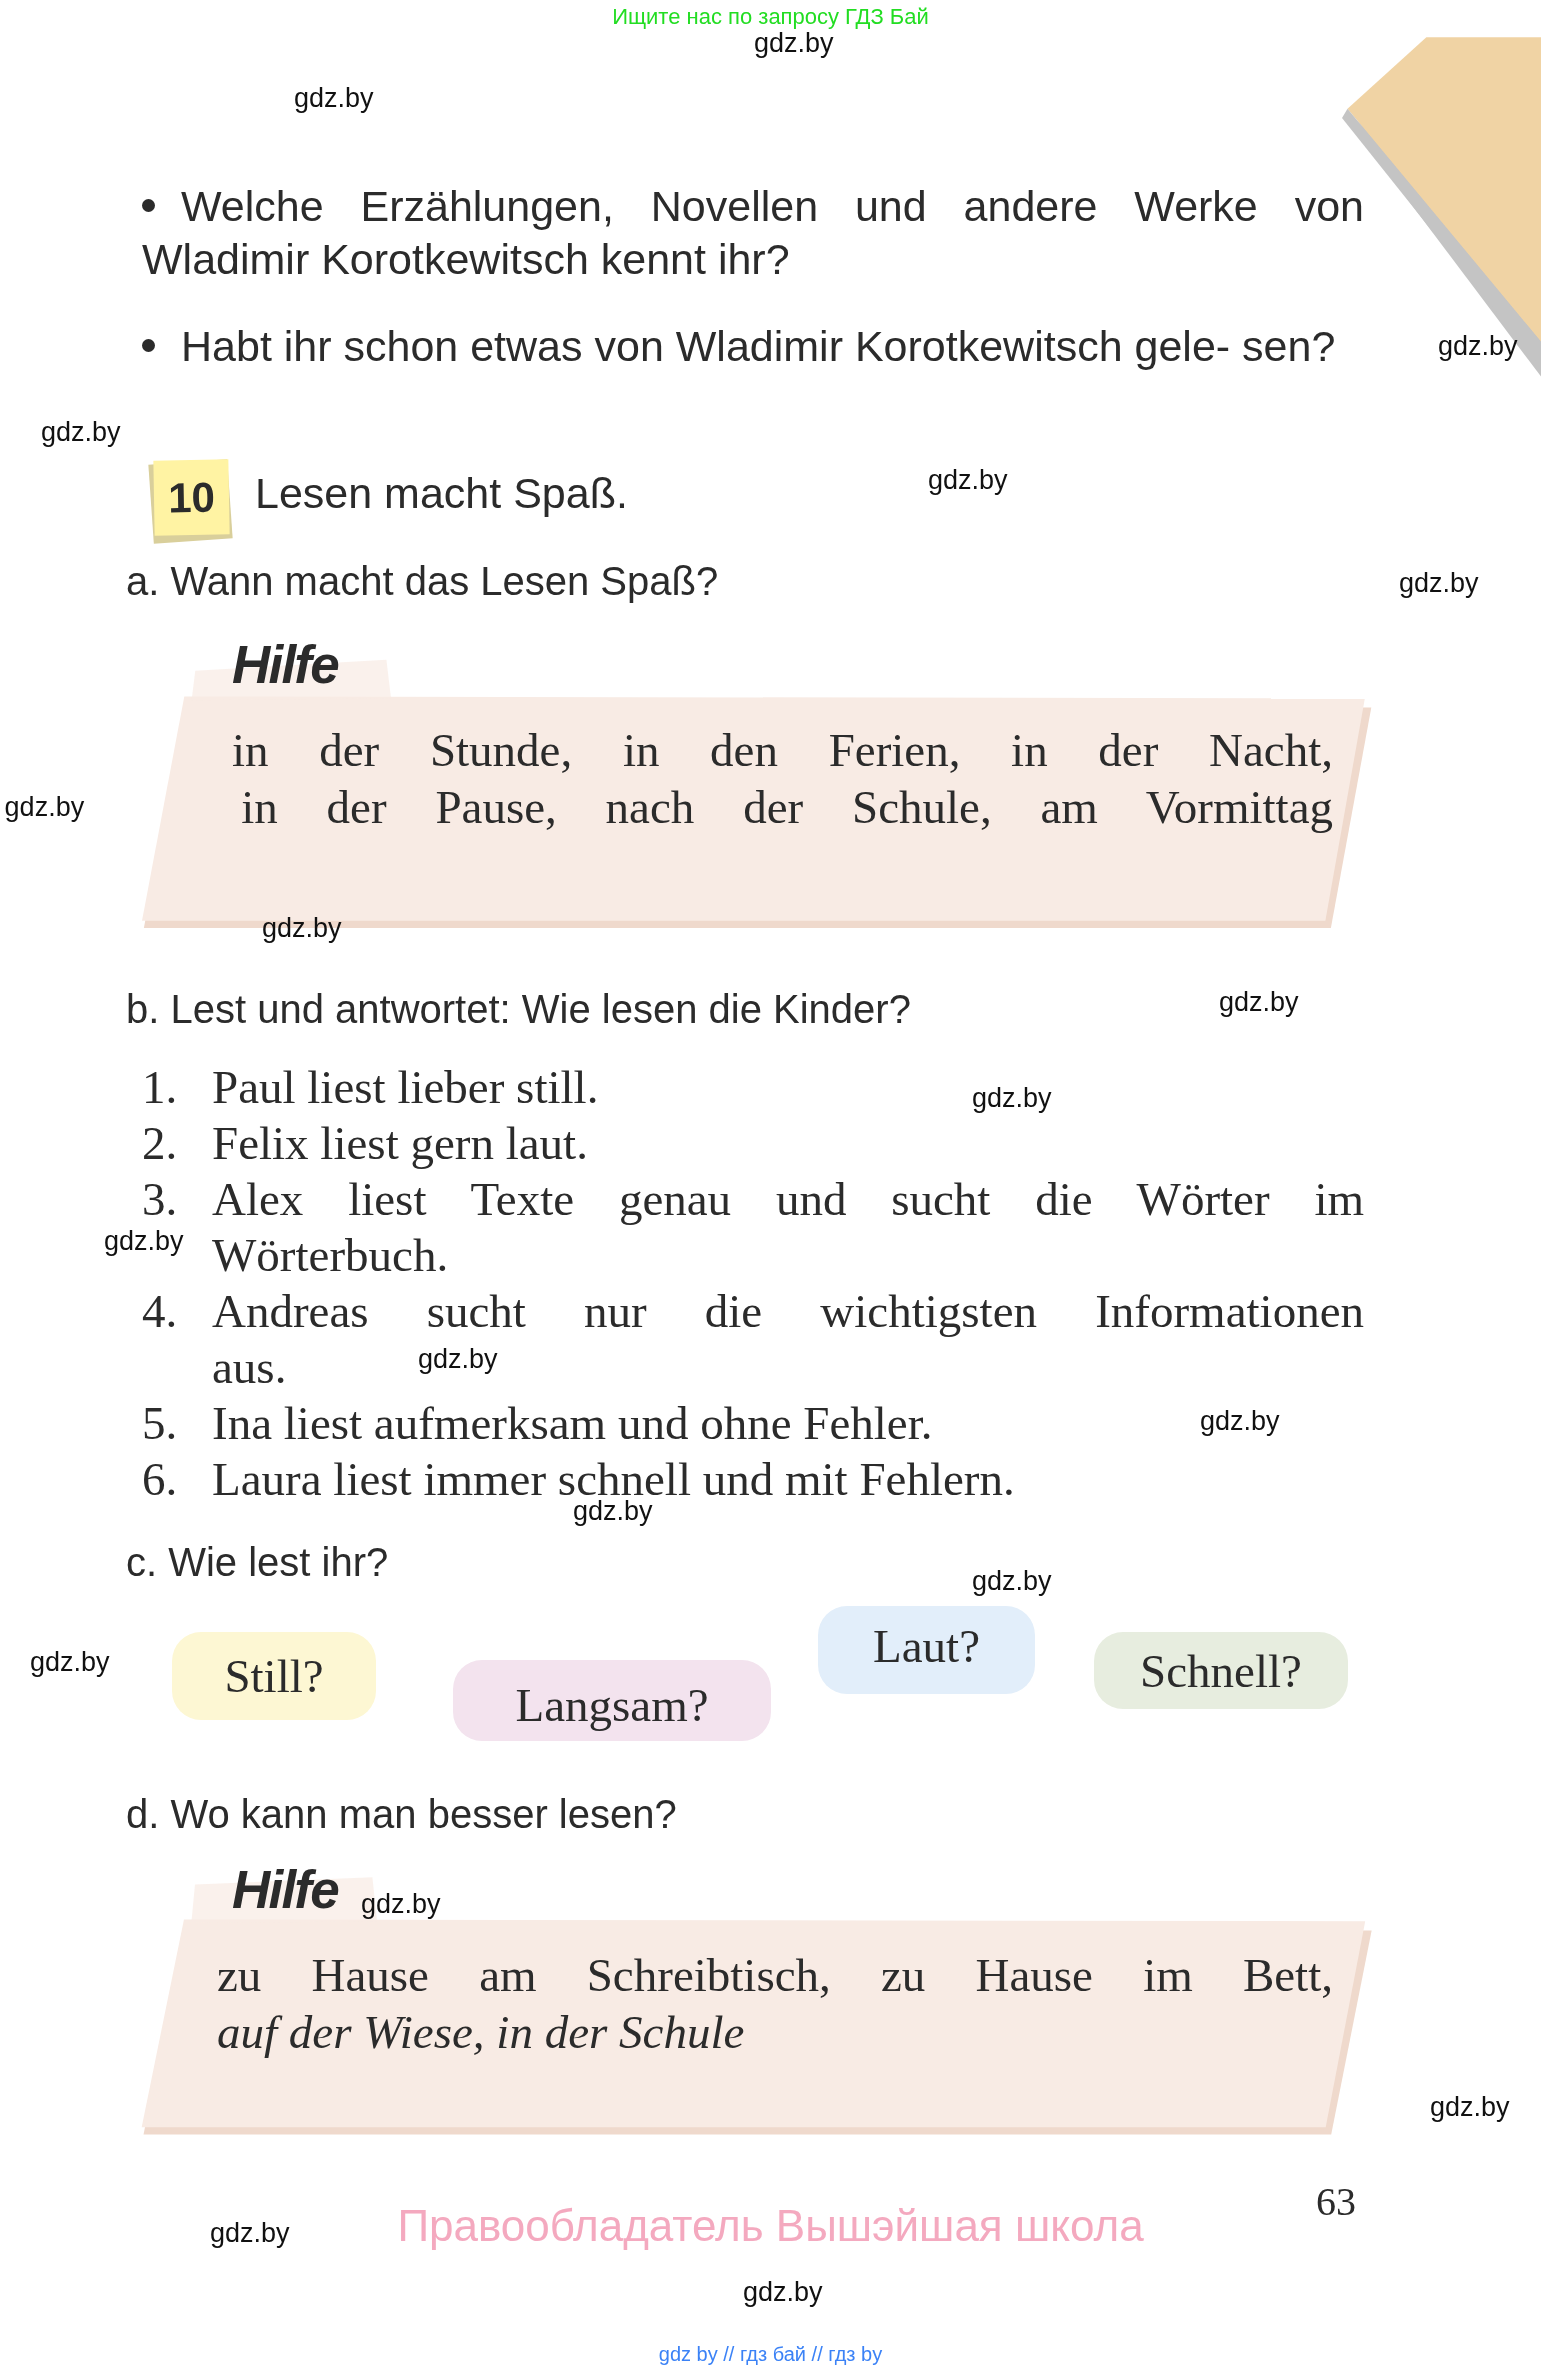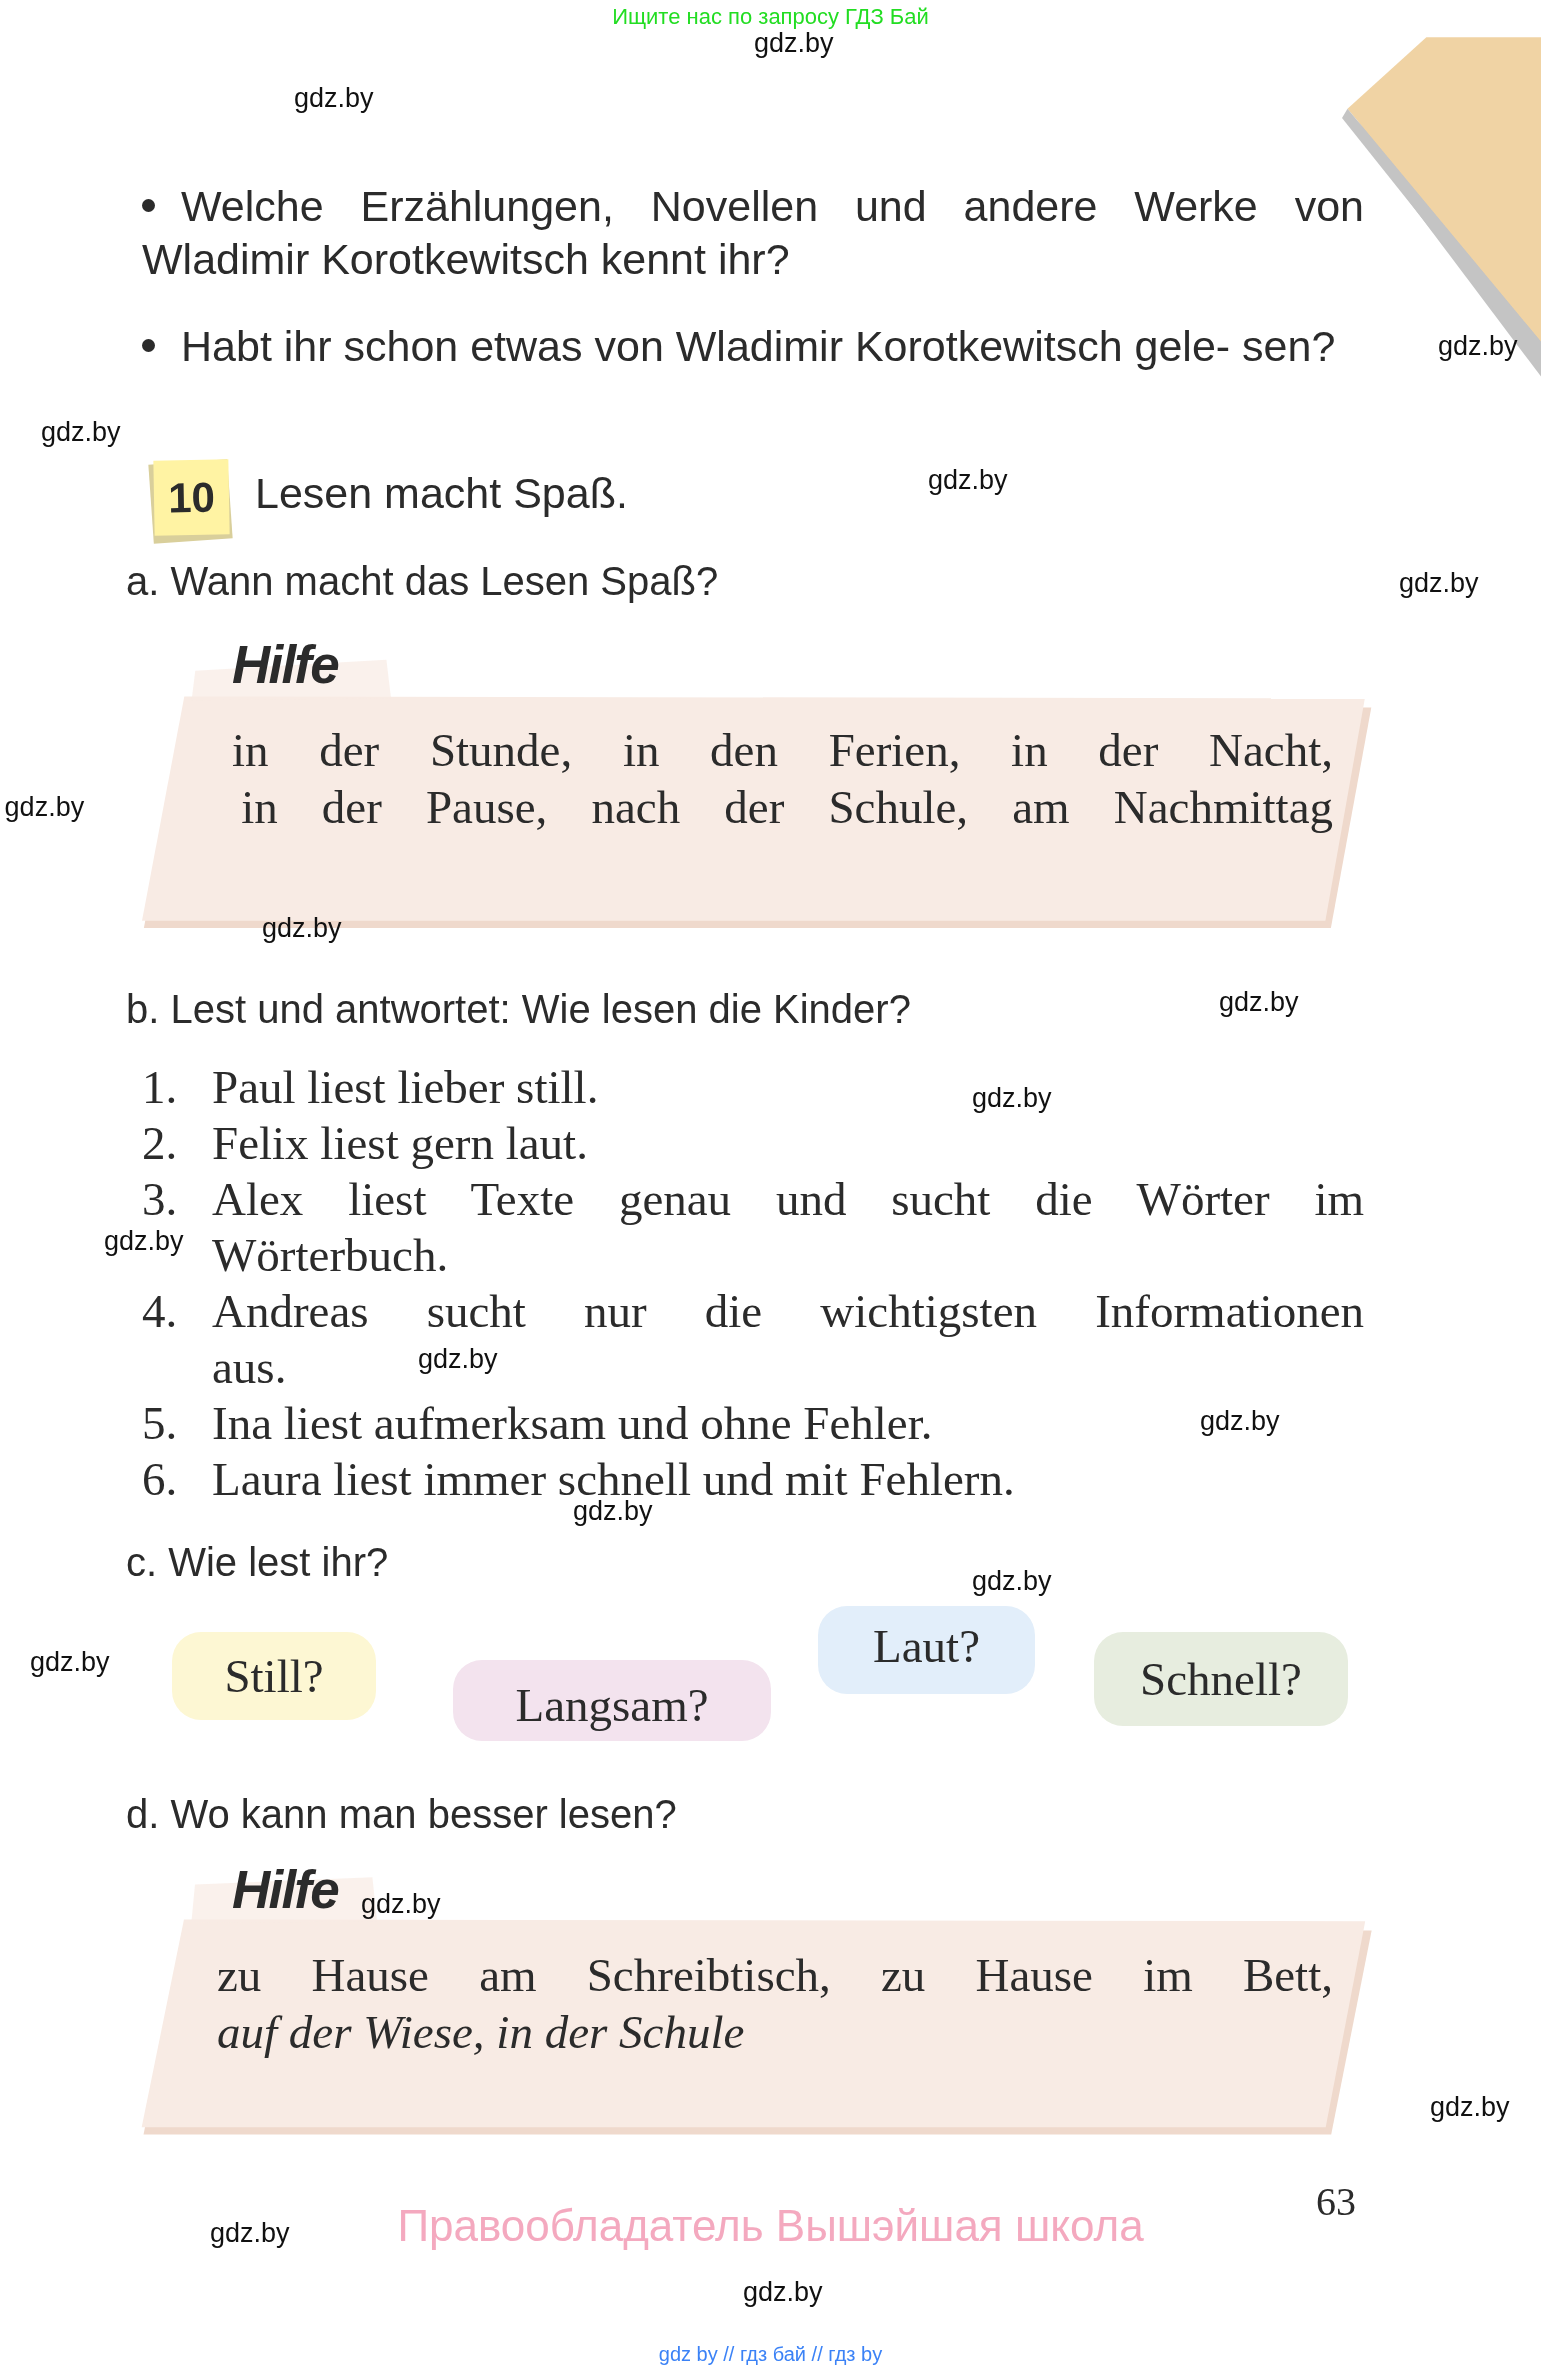--- a/index.html
+++ b/index.html
@@ -63,21 +63,21 @@
 
 <div class="hilfe-box" style="left:138px; top:634px; width:1241px; height:294px;">
   <svg width="1241" height="294" viewBox="0 0 1350 320">
     <polygon points="52,76 1342,80 1298,320 6,320" fill="#efd9cc"></polygon>
     <polygon points="50,68 1335,70 1292,312 4,312" fill="#f8ebe4"></polygon>
     <polygon points="62,40 270,28 275,70 58,72" fill="#f8ebe4" opacity="0.7"></polygon>
   </svg>
   <div class="hilfe-label" style="left:94px; top:0px;">Hilfe</div>
   <div class="hilfe-text" style="left:94px; top:88px; width:1101px;">
     <div>in der Stunde, in den Ferien, in der Nacht,</div>
-    <div style="padding-left:9.2px;">in der Pause, nach der Schule, am Nachmittag</div>
+    <div style="padding-left:9.2px;">in der Pause, nach der Schule, am Vormittag</div>
   </div>
 </div>
 
 <div class="sub sans-h" style="top:987px;">b. Lest und antwortet: Wie lesen die Kinder?</div>
 
 <div class="list">
   <div class="row">
     <span class="num">1.</span>
     <span class="txt">Paul liest lieber still.</span>
   </div>
@@ -107,21 +107,21 @@
     <span class="num">6.</span>
     <span class="txt">Laura liest immer schnell und mit Fehlern.</span>
   </div>
 </div>
 
 <div class="sub sans-h" style="top:1540px;">c. Wie lest ihr?</div>
 
 <div class="pill" style="left:172px; top:1632px; width:204px; height:88px; background:#fdf7d3;">Still?</div>
 <div class="pill" style="left:453px; top:1660px; width:318px; height:81px; background:#f3e3ee; padding-top:9.2px; box-sizing:border-box;">Langsam?</div>
 <div class="pill" style="left:818px; top:1606px; width:217px; height:88px; background:#e2eefa; padding-bottom:7.4px; box-sizing:border-box;">Laut?</div>
-<div class="pill" style="left:1094px; top:1632px; width:254px; height:94px; background:#e7eddf; padding-top:0; box-sizing:border-box;">Schnell?</div>
+<div class="pill" style="left:1094px; top:1632px; width:254px; height:77px; background:#e7eddf; padding-top:0; box-sizing:border-box;">Schnell?</div>
 
 <div class="sub sans-h" style="top:1792px;">d. Wo kann man besser lesen?</div>
 
 <div class="hilfe-box" style="left:138px; top:1866px; width:1241px; height:276px;">
   <svg width="1241" height="276" viewBox="0 0 1350 300">
     <polygon points="52,66 1342,70 1298,292 6,292" fill="#efd9cc"></polygon>
     <polygon points="50,58 1335,60 1292,284 4,284" fill="#f8ebe4"></polygon>
     <polygon points="62,20 255,12 260,60 58,62" fill="#f8ebe4" opacity="0.7"></polygon>
   </svg>
   <div class="hilfe-label" style="left:94px; top:-7.4px;">Hilfe</div>

